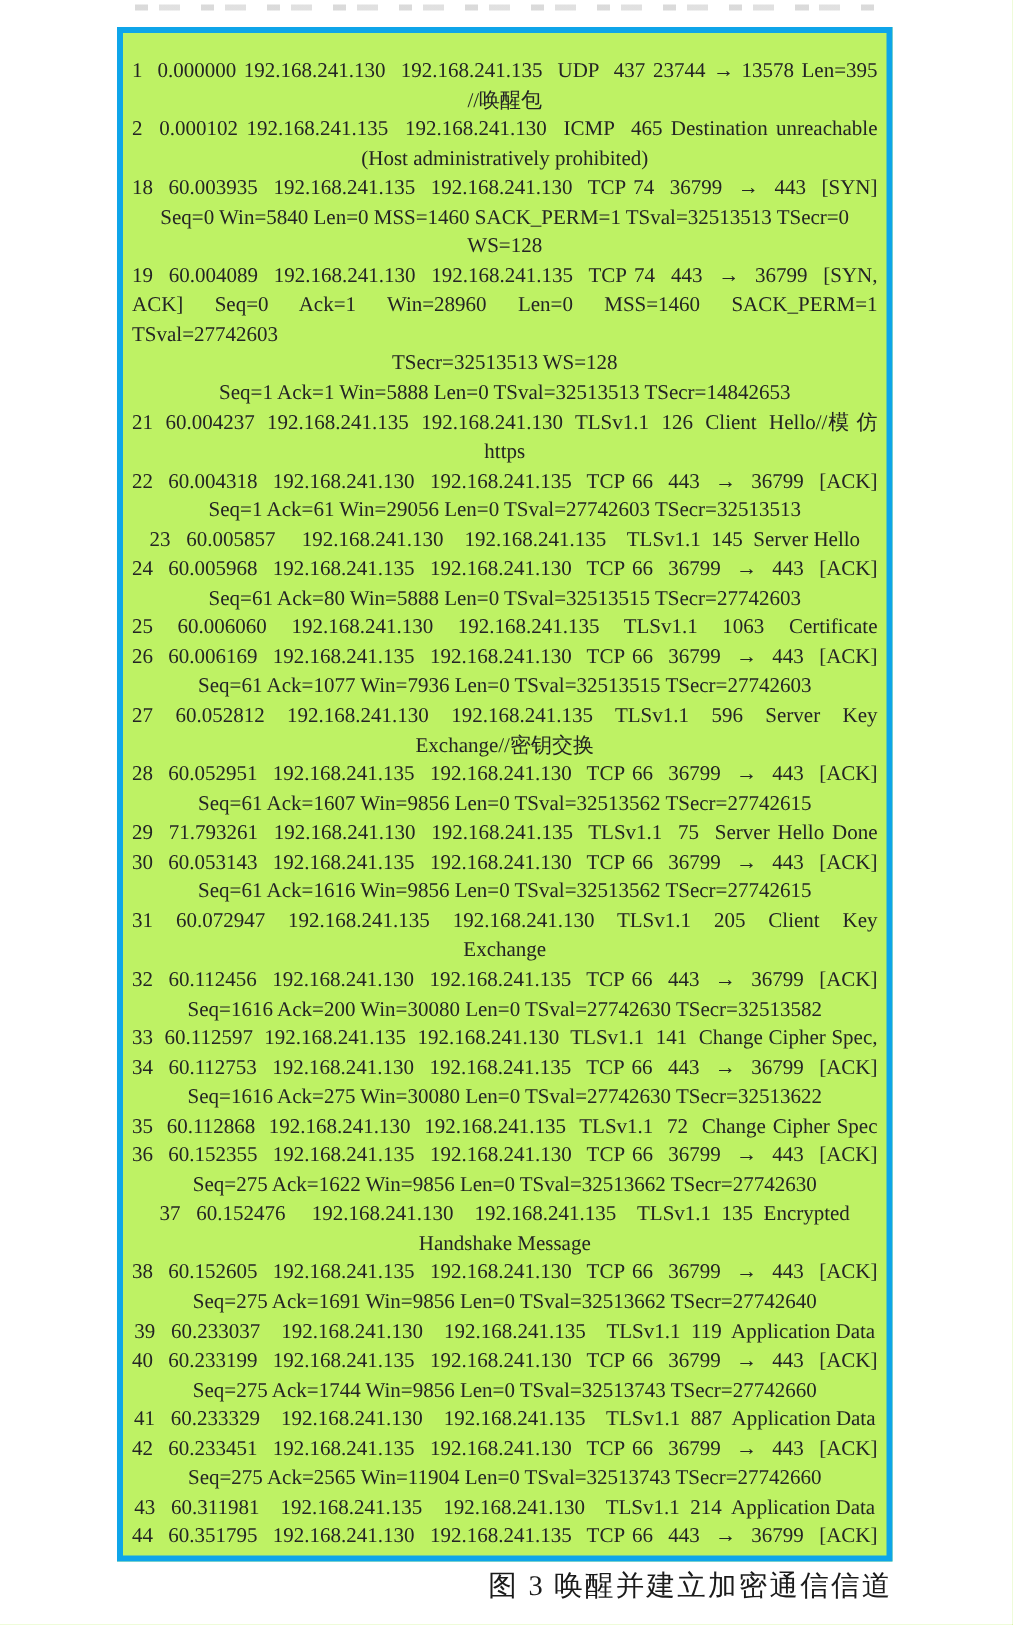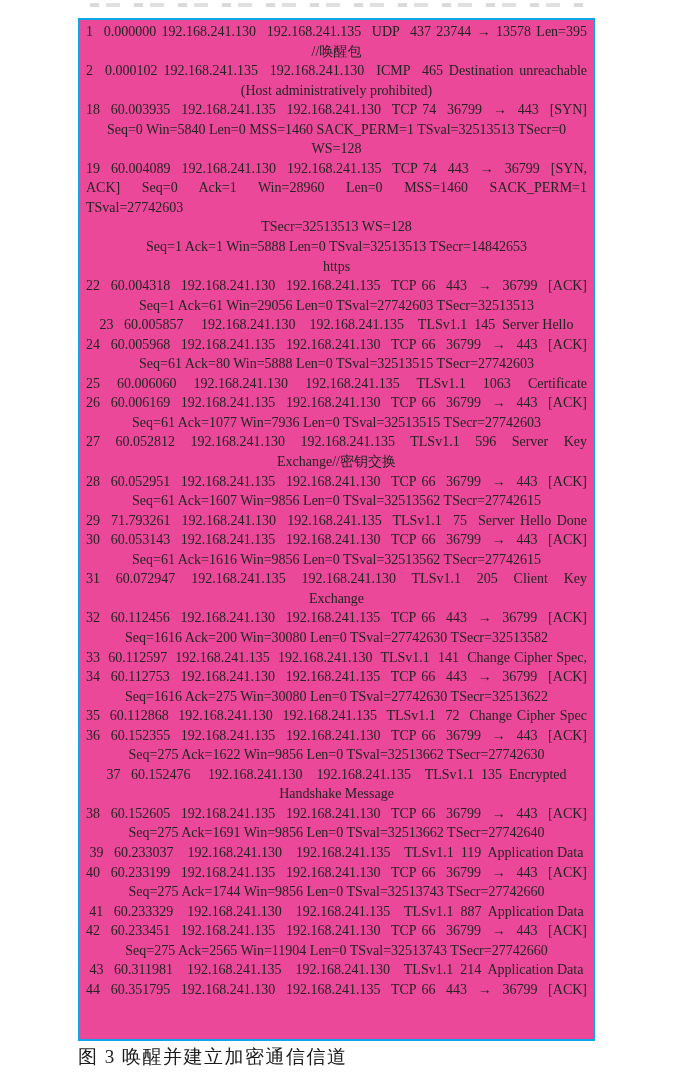--- a/index.html
+++ b/index.html
@@ -27,42 +27,42 @@
       #cccccc 16px 30px, transparent 30px 44px);
     opacity: 0.6;
   }
   .packet-box {
     position: absolute;
     left: 78px;
     top: 18px;
     width: 517px;
     height: 1023px;
     box-sizing: border-box;
-    border: 2px solid #0ea5e9;
-    background: #ec4899;
-    padding: 2px 6px 0 6px;
+    border: 4px solid #0ea5e9;
+    background: #bef264;
+    padding: 16px 6px 0 6px;
     overflow: hidden;
   }
   .pline {
     font-size: 14px;
     line-height: 19.55px;
     white-space: pre-wrap;
     color: #242424;
     text-align: center;
   }
   .pline.fill {
     text-align: justify;
     text-align-last: justify;
   }
   .caption {
     position: absolute;
     left: 78px;
     top: 1044px;
     width: 517px;
-    text-align: left;
+    text-align: right;
     font-size: 19px;
     letter-spacing: 1.5px;
     color: #1b1b1b;
   }
 </style>
 </head>
 <body>
 
 <div class="top-fragment"></div>
 
@@ -70,20 +70,21 @@
     <div class="pline fill">1  0.000000 192.168.241.130  192.168.241.135  UDP  437 23744 → 13578 Len=395</div>
     <div class="pline">//唤醒包</div>
     <div class="pline fill">2  0.000102 192.168.241.135  192.168.241.130  ICMP  465 Destination unreachable</div>
     <div class="pline">(Host administratively prohibited)</div>
     <div class="pline fill">18  60.003935  192.168.241.135  192.168.241.130  TCP 74  36799  →  443  [SYN]</div>
     <div class="pline">Seq=0 Win=5840 Len=0 MSS=1460 SACK_PERM=1 TSval=32513513 TSecr=0 WS=128</div>
     <div class="pline fill">19  60.004089  192.168.241.130  192.168.241.135  TCP 74  443  →  36799  [SYN,</div>
     <div class="pline fill">ACK]  Seq=0  Ack=1  Win=28960  Len=0  MSS=1460  SACK_PERM=1  TSval=27742603</div>
     <div class="pline">TSecr=32513513 WS=128</div>
     <div class="pline">Seq=1 Ack=1 Win=5888 Len=0 TSval=32513513 TSecr=14842653</div>
+    <div class="pline fill">21  60.004237  192.168.241.135  192.168.241.130  TLSv1.1  126  Client  Hello//模 仿</div>
     <div class="pline">https</div>
     <div class="pline fill">22  60.004318  192.168.241.130  192.168.241.135  TCP 66  443  →  36799  [ACK]</div>
     <div class="pline">Seq=1 Ack=61 Win=29056 Len=0 TSval=27742603 TSecr=32513513</div>
     <div class="pline">23   60.005857     192.168.241.130    192.168.241.135    TLSv1.1  145  Server Hello</div>
     <div class="pline fill">24  60.005968  192.168.241.135  192.168.241.130  TCP 66  36799  →  443  [ACK]</div>
     <div class="pline">Seq=61 Ack=80 Win=5888 Len=0 TSval=32513515 TSecr=27742603</div>
     <div class="pline fill">25  60.006060  192.168.241.130  192.168.241.135  TLSv1.1  1063  Certificate</div>
     <div class="pline fill">26  60.006169  192.168.241.135  192.168.241.130  TCP 66  36799  →  443  [ACK]</div>
     <div class="pline">Seq=61 Ack=1077 Win=7936 Len=0 TSval=32513515 TSecr=27742603</div>
     <div class="pline fill">27  60.052812  192.168.241.130  192.168.241.135  TLSv1.1  596  Server  Key</div>

